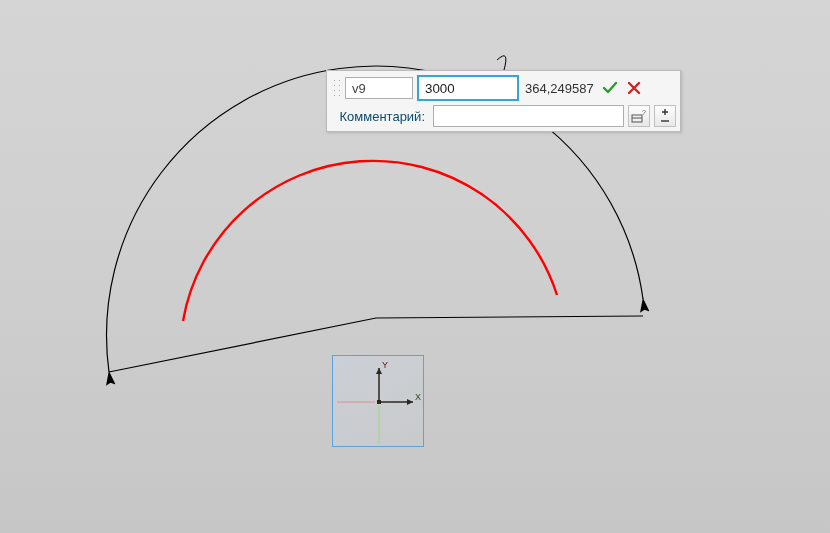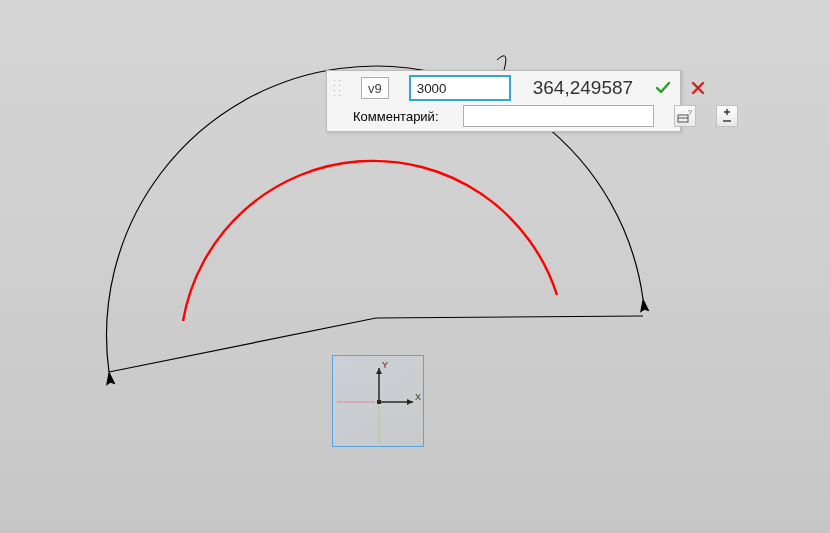--- a/index.html
+++ b/index.html
@@ -8,39 +8,39 @@
     
     .canvas-area { position: absolute; inset: 0; }
     
     
     .dim-panel {
       position: absolute; left: 326px; top: 70px;
       background: #f5f5f5; border: 1px solid #bababa;
       box-shadow: 1px 1px 3px rgba(0,0,0,0.15);
       padding: 4px; width: 355px;
     }
-    .dim-row { display: flex; align-items: center; gap: 20px; margin-bottom: 4px; }
+    .dim-row { display: flex; align-items: center; gap: 4px; margin-bottom: 4px; }
     .dim-row:last-child { margin-bottom: 0; }
     .grip {
       width: 10px; height: 22px; flex-shrink: 0;
       background-image: radial-gradient(circle, #aaa 0.8px, transparent 0.8px);
       background-size: 5px 5px; background-position: 1px 1px;
     }
     .field-name {
       width: 68px; height: 22px; line-height: 22px; padding: 0 6px;
       background: #fff; border: 1px solid #aeaeae; color: #444;
     }
     .field-value {
       width: 102px; height: 26px; padding: 0 6px;
       background: #fff; border: 2px solid #35a6d6; color: #222;
       outline: none;
     }
-    .calc-val { color: #333; font-size: 19px; padding: 0 2px; white-space: nowrap; }
+    .calc-val { color: #333; font-size: 13px; padding: 0 2px; white-space: nowrap; }
     .ic-btn { width: 20px; height: 20px; display: inline-flex; align-items: center; justify-content: center; cursor: pointer; }
-    .comment-label { color: #000000; padding-left: 2px; }
+    .comment-label { color: #0c4a6e; padding-left: 2px; }
     .field-comment {
       flex: 1; height: 22px; padding: 0 6px;
       background: #fff; border: 1px solid #aeaeae; outline: none;
       margin-left: 4px;
     }
     .small-btn {
       width: 22px; height: 22px; display: inline-flex; align-items: center; justify-content: center;
       border: 1px solid #c0c0c0; background: linear-gradient(#fdfdfd,#e8e8e8);
       cursor: pointer; flex-shrink: 0;
     }

